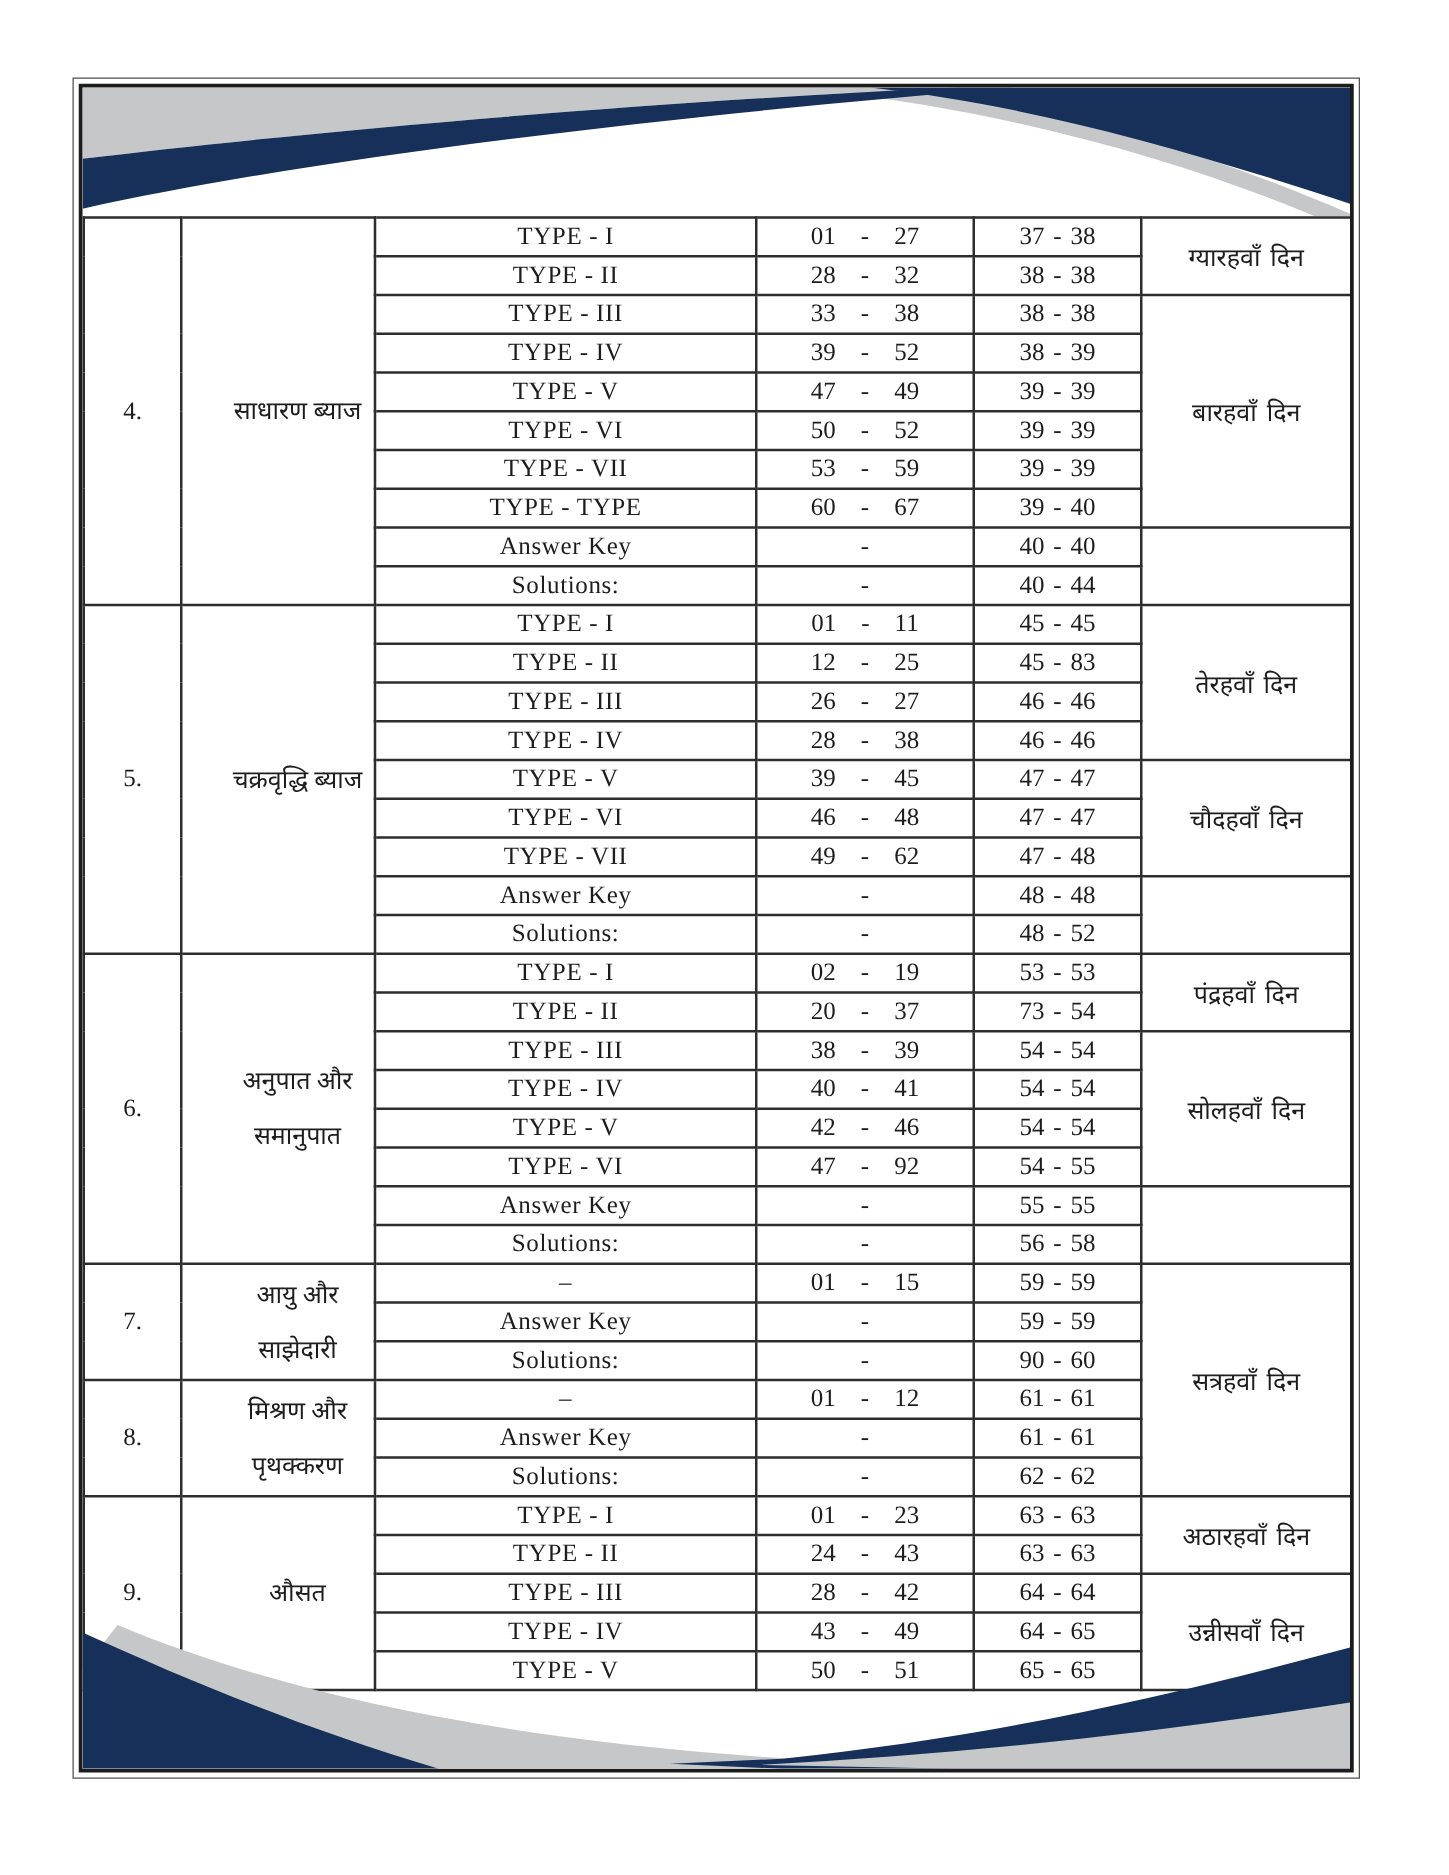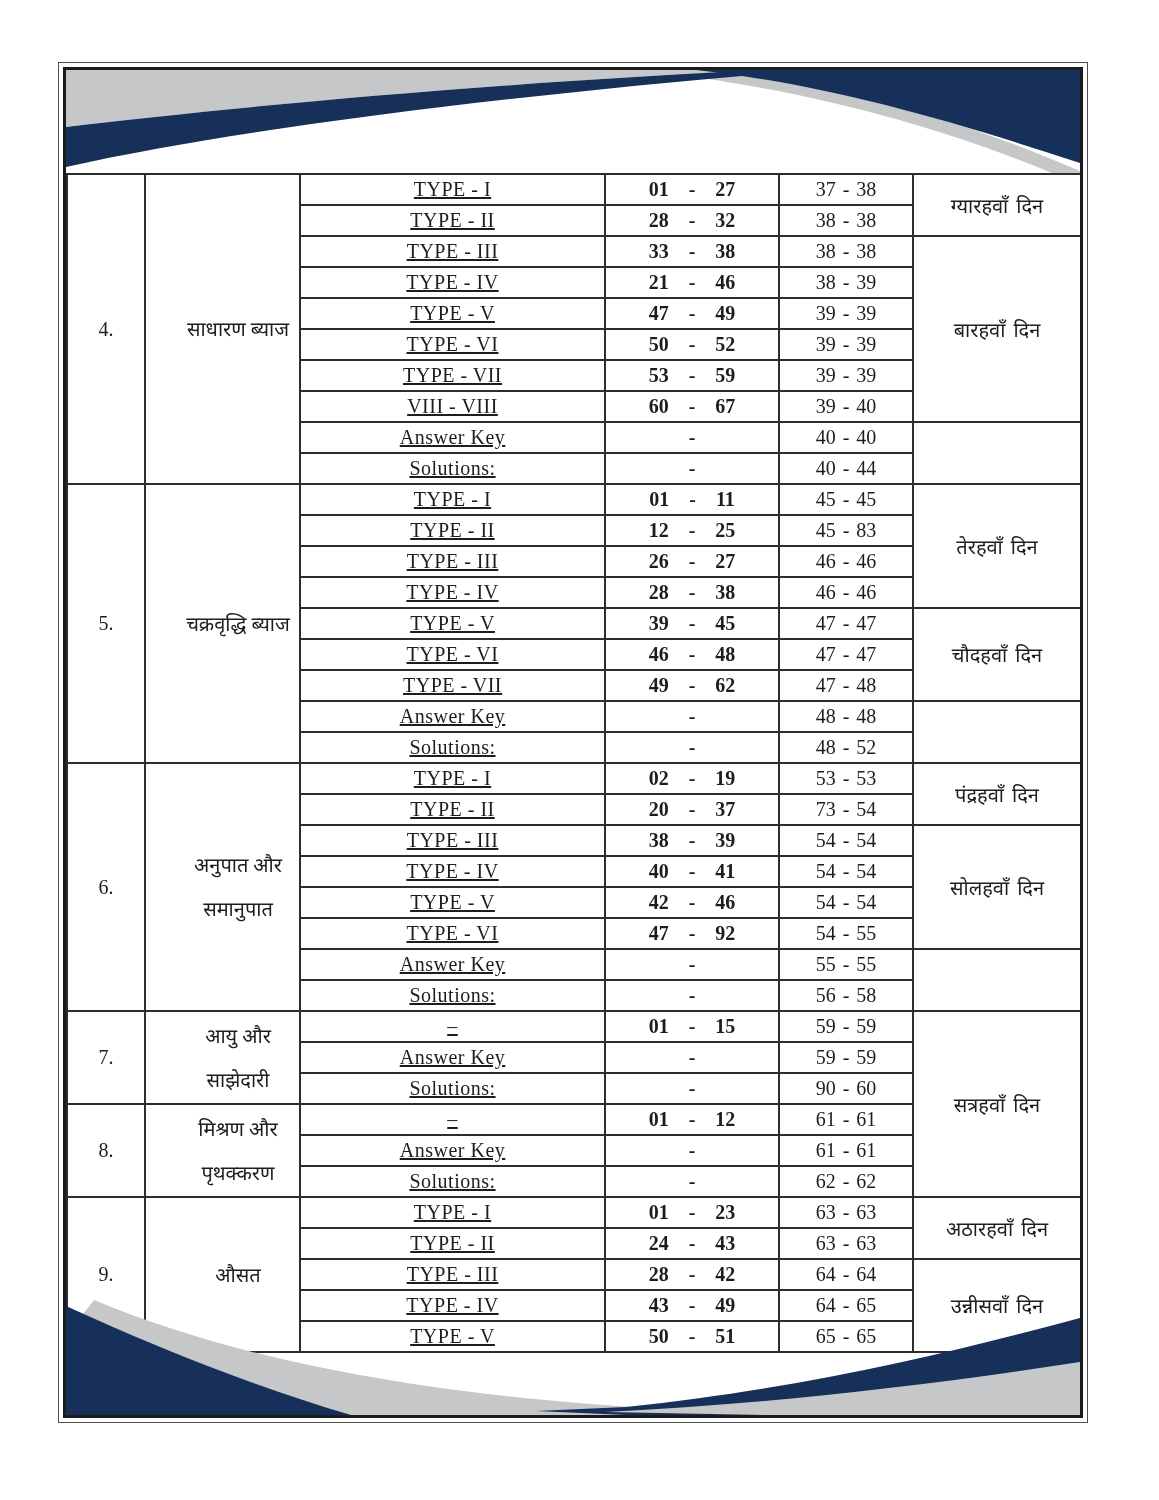--- a/index.html
+++ b/index.html
@@ -67,22 +67,22 @@
     vertical-align: middle;
     color: var(--ink, #1d1d1d);
     font-size: 20px;
     padding: 0;
     overflow: hidden;
   }
   table.toc tr { height: 31px; }
   td.num-cell { font-size: 21px; }
   td.chapter-cell { font-size: 21px; }
   td.chapter-cell .chline { line-height: 2.2; padding-left: 31px; }
-  td.type-cell { letter-spacing: 0.5px; text-decoration: underline; }
-  td.q-cell { word-spacing: 15px; font-weight: bold; }
+  td.type-cell { letter-spacing: 0.5px; }
+  td.q-cell { word-spacing: 15px; }
   td.p-cell { word-spacing: 2px; }
   td.day-cell { font-size: 20px; word-spacing: 3px; }
 </style>
 </head>
 <body>
 
 <div class="stage">
   <div class="page-outer">
     <div class="page-inner">
 
@@ -121,40 +121,40 @@
               <td class="p-cell">38 - 38</td>
             </tr>
             <tr>
               <td class="type-cell">TYPE - III</td>
               <td class="q-cell">33 - 38</td>
               <td class="p-cell">38 - 38</td>
               <td class="day-cell" rowspan="6">बारहवाँ दिन</td>
             </tr>
             <tr>
               <td class="type-cell">TYPE - IV</td>
-              <td class="q-cell">21 - 46</td>
+              <td class="q-cell">39 - 52</td>
               <td class="p-cell">38 - 39</td>
             </tr>
             <tr>
               <td class="type-cell">TYPE - V</td>
               <td class="q-cell">47 - 49</td>
               <td class="p-cell">39 - 39</td>
             </tr>
             <tr>
               <td class="type-cell">TYPE - VI</td>
               <td class="q-cell">50 - 52</td>
               <td class="p-cell">39 - 39</td>
             </tr>
             <tr>
               <td class="type-cell">TYPE - VII</td>
               <td class="q-cell">53 - 59</td>
               <td class="p-cell">39 - 39</td>
             </tr>
             <tr>
-              <td class="type-cell">VIII - VIII</td>
+              <td class="type-cell">TYPE - TYPE</td>
               <td class="q-cell">60 - 67</td>
               <td class="p-cell">39 - 40</td>
             </tr>
             <tr>
               <td class="type-cell">Answer Key</td>
               <td class="q-cell">-</td>
               <td class="p-cell">40 - 40</td>
               <td class="day-cell" rowspan="2"></td>
             </tr>
             <tr>

